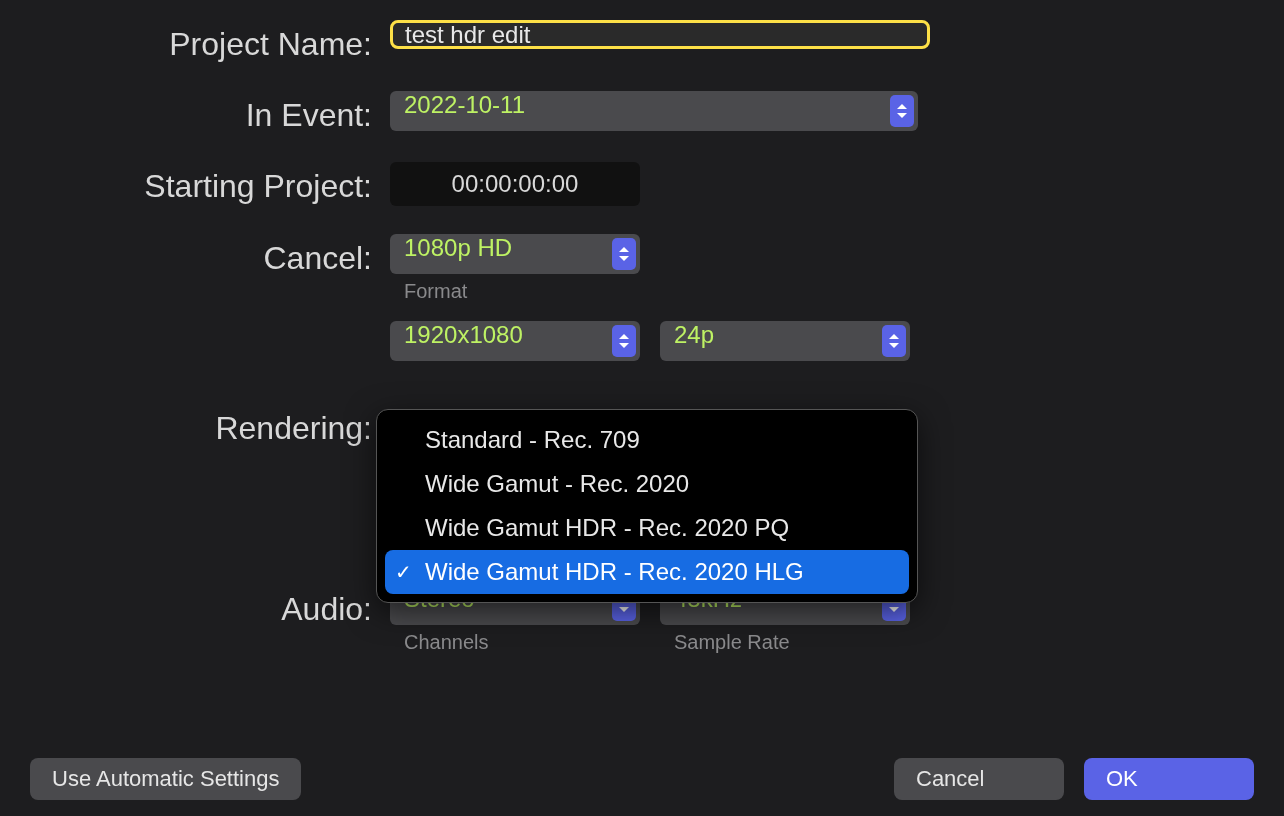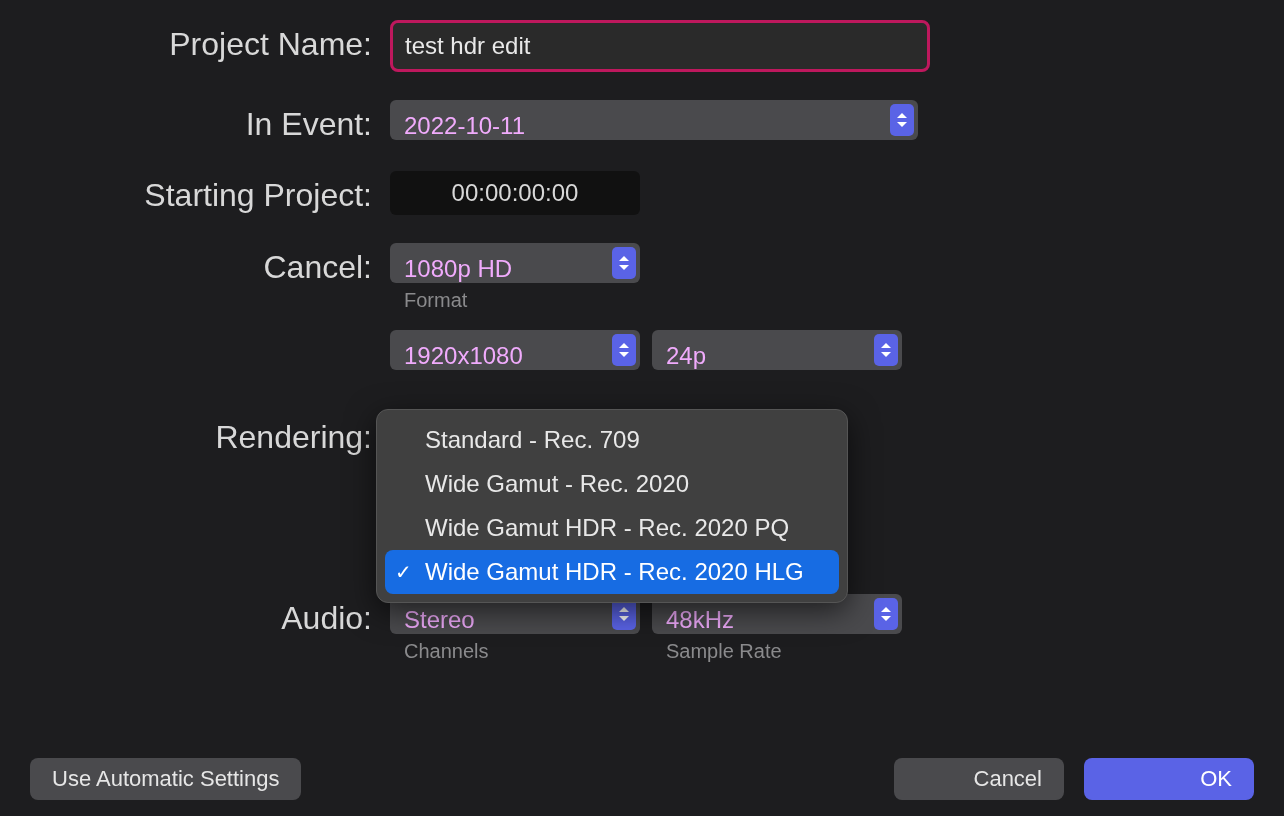--- a/index.html
+++ b/index.html
@@ -31,32 +31,32 @@
     padding-top: 6px;
     color: #d8d8d8;
     font-size: 32px;
   }
   .field-col {
     display: flex;
     flex-direction: column;
   }
   .field-row {
     display: flex;
-    gap: 12px;
+    gap: 20px;
   }
   .sub-label {
     font-size: 20px;
     color: #8a8a8c;
     margin-top: 6px;
     padding-left: 14px;
   }
   .text-input {
-    height: 52px;
+    height: 29px;
     background: #2a2a2a;
-    border: 3px solid #be185d;
+    border: 3px solid #fde047;
     border-radius: 8px;
     color: #e8e8e8;
     font-size: 24px;
     padding: 0 12px;
     width: 540px;
     outline: none;
   }
   .timecode {
     height: 44px;
     width: 250px;
@@ -66,23 +66,23 @@
     font-size: 24px;
     display: flex;
     align-items: center;
     justify-content: center;
   }
   .select {
     height: 40px;
     background: #4a4a4d;
     border-radius: 6px;
     display: flex;
-    align-items: flex-end;
+    align-items: flex-start;
     position: relative;
-    color: #f0abfc;
+    color: #bef264;
     font-size: 24px;
     padding-left: 14px;
     padding-right: 46px;
     cursor: default;
   }
   .select .stepper {
     position: absolute;
     right: 4px;
     top: 4px;
     bottom: 4px;
@@ -106,22 +106,22 @@
   .w-format { width: 250px; }
   .w-res { width: 250px; }
   .w-rate { width: 250px; }
   .w-aud { width: 250px; }
 
   
   .dropdown {
     position: absolute;
     left: 376px;
     top: 409px;
-    width: 472px;
-    background: #404040;
+    width: 542px;
+    background: #000000;
     border: 1px solid #555;
     border-radius: 12px;
     padding: 8px;
     box-shadow: 0 8px 30px rgba(0,0,0,.6);
     z-index: 50;
   }
   .dropdown-item {
     height: 44px;
     display: flex;
     align-items: center;
@@ -154,21 +154,21 @@
     align-items: center;
   }
   .btn {
     height: 42px;
     border-radius: 8px;
     background: #4a4a4d;
     color: #e6e6e6;
     font-size: 22px;
     display: flex;
     align-items: center;
-    justify-content: flex-end;
+    justify-content: flex-start;
     padding: 0 22px;
     cursor: default;
   }
   .btn.primary {
     background: #5a63e6;
     color: #fff;
     width: 170px;
   }
   .btn.cancel { width: 170px; }
   .spacer { flex: 1; }

